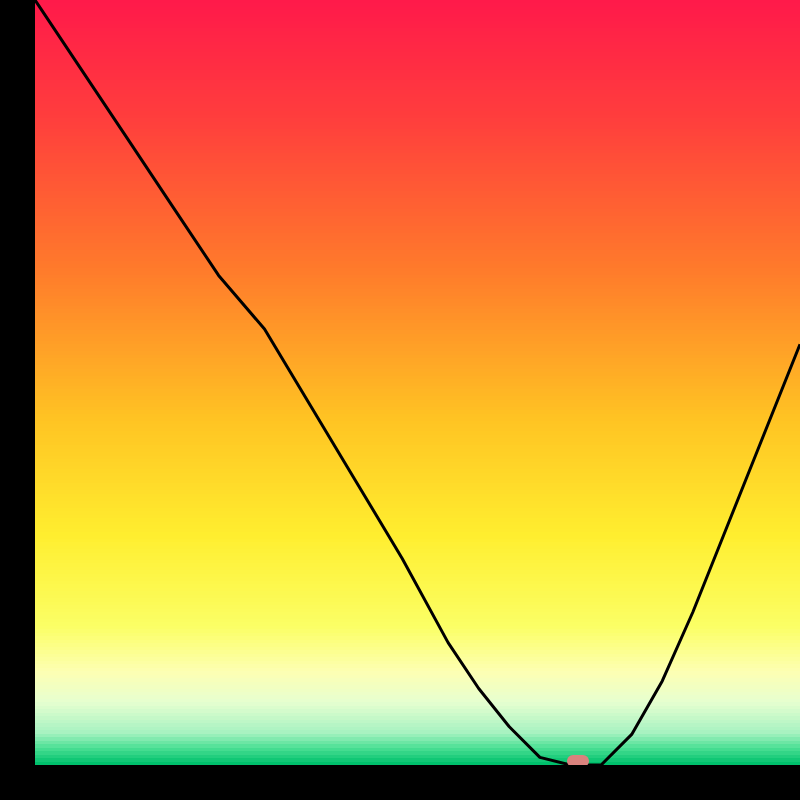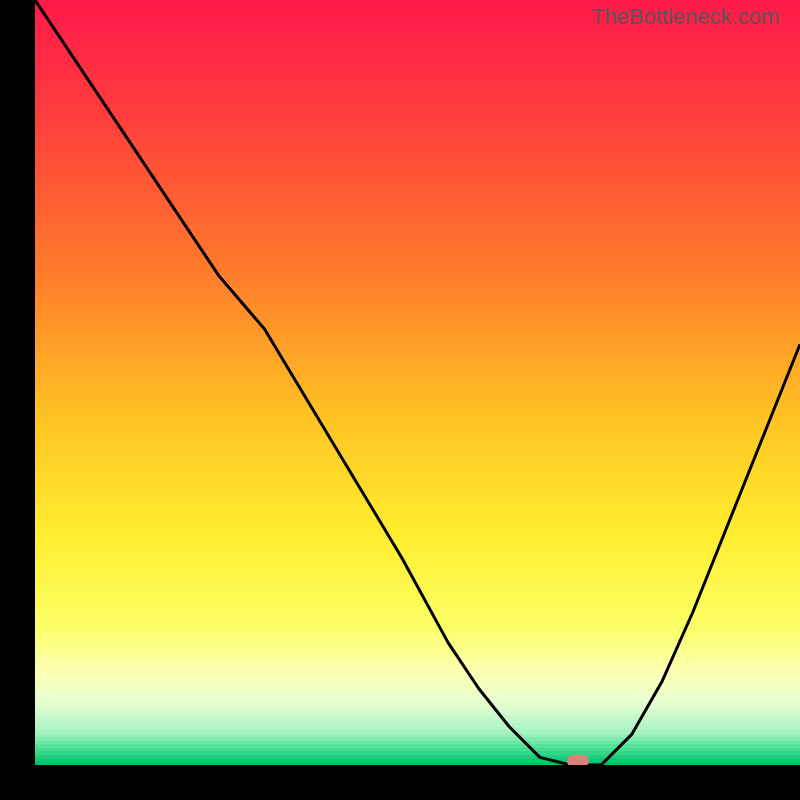--- a/index.html
+++ b/index.html
@@ -10,21 +10,20 @@
 .plot{position:absolute;left:35px;top:0;right:0;bottom:35px;overflow:hidden}
 .grad{position:absolute;inset:0}
 .grad div{position:absolute;left:0;right:0}
 #svg{position:absolute;inset:0;z-index:2}
 .marker{position:absolute;width:22px;height:12px;border-radius:6px;background:#d9827d;z-index:3}
 </style>
 </head>
 <body>
 
 <div class="container">
-  <div class="watermark">TheBottleneck.com</div>
   <div class="axis-y"></div>
   <div class="axis-x"></div>
   <div class="plot">
     <div class="grad" id="grad">
         <div style="top: 0%; height: 0.654545%; background: rgb(255, 26, 74);"></div>
         <div style="top: 0.454545%; height: 0.654545%; background: rgb(255, 27, 74);"></div>
         <div style="top: 0.909091%; height: 0.654545%; background: rgb(255, 28, 73);"></div>
         <div style="top: 1.36364%; height: 0.654545%; background: rgb(255, 29, 73);"></div>
         <div style="top: 1.81818%; height: 0.654545%; background: rgb(255, 30, 72);"></div>
         <div style="top: 2.27273%; height: 0.654545%; background: rgb(255, 31, 72);"></div>

